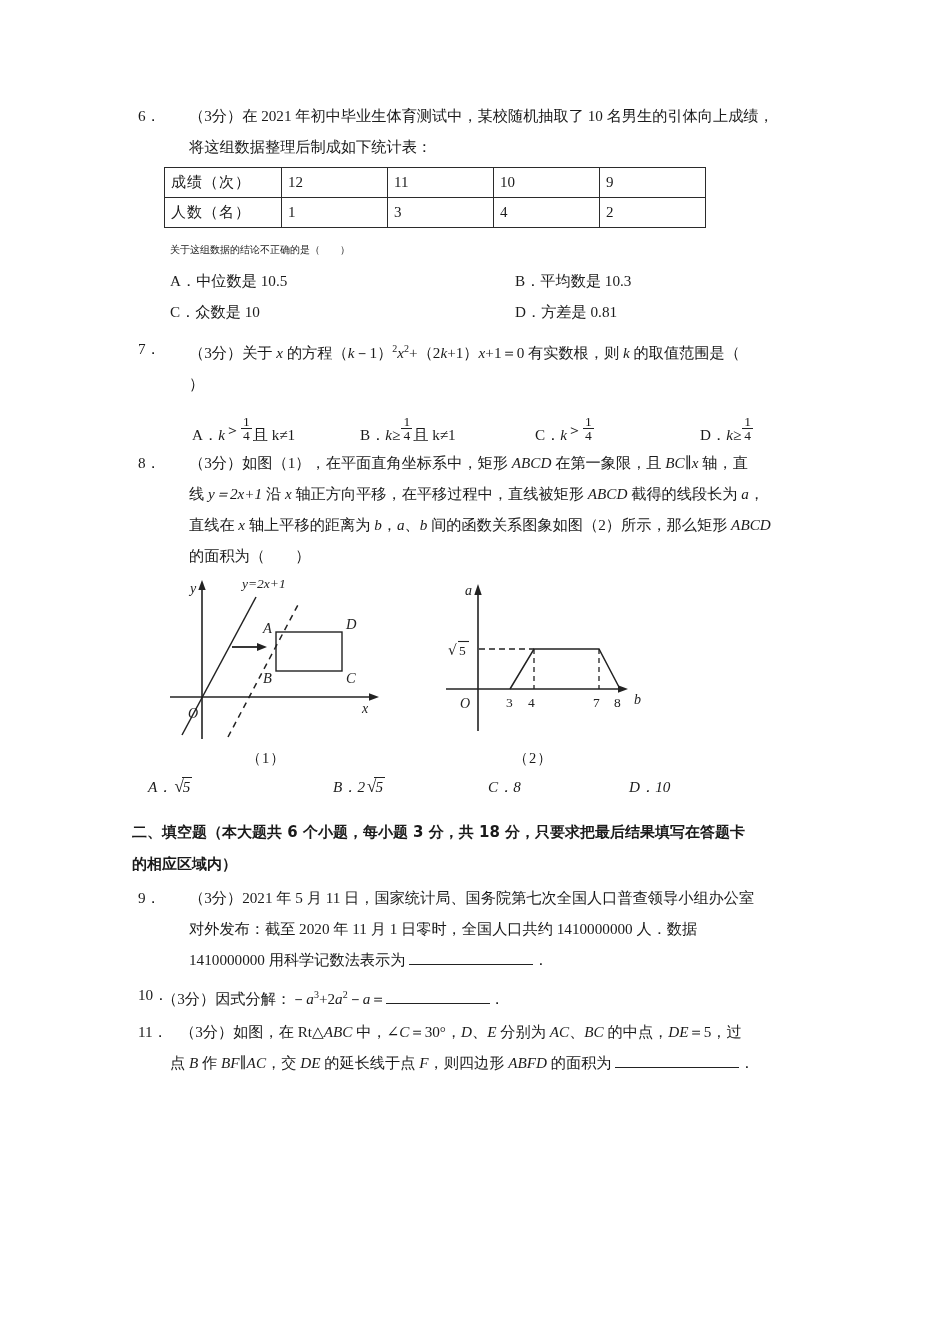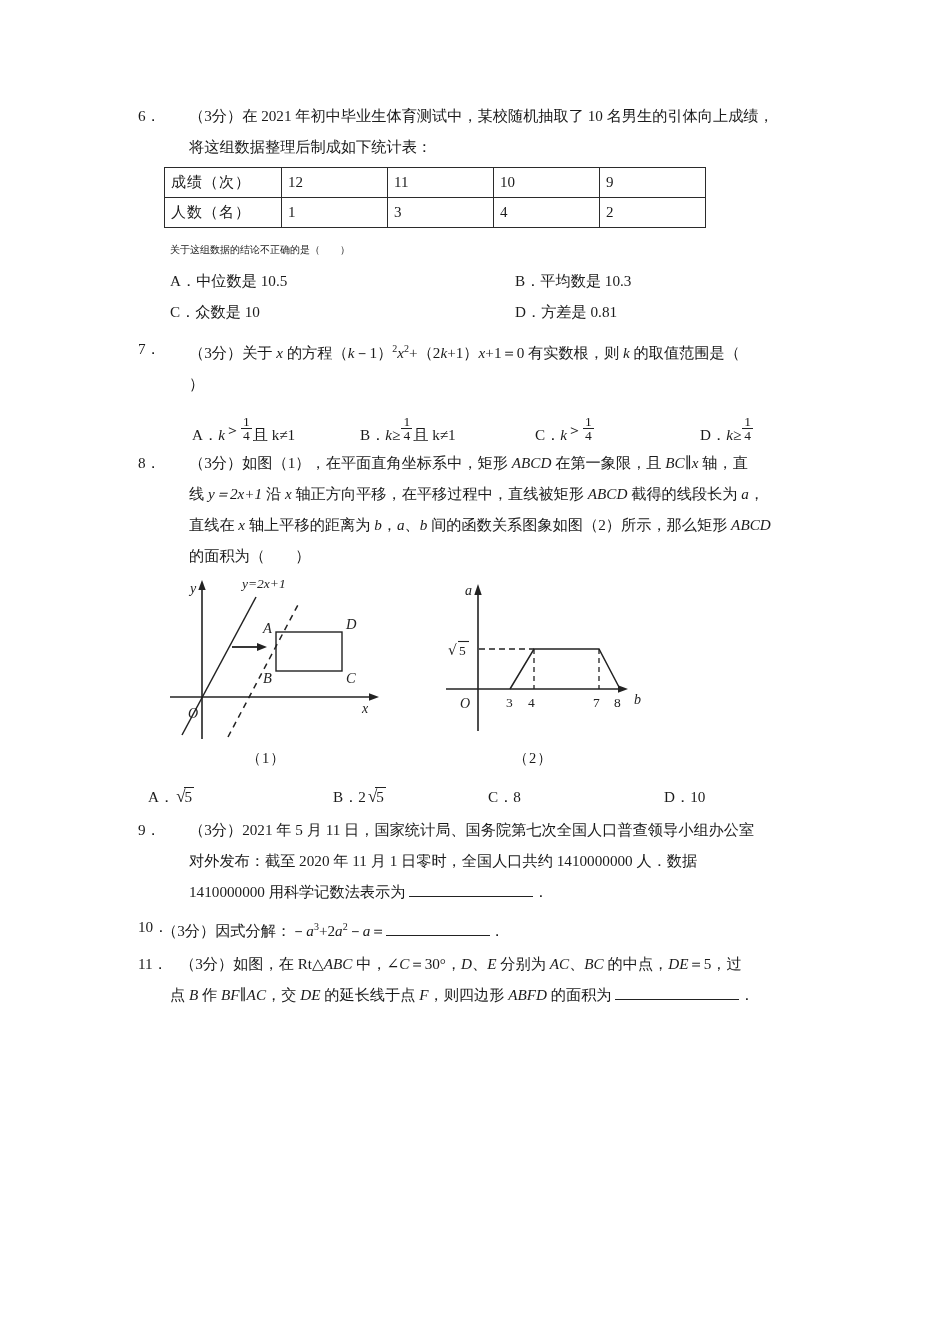--- a/index.html
+++ b/index.html
@@ -339,36 +339,40 @@
             </g>
             <text x="68" y="136" font-family="Liberation Serif, serif" font-size="13.5" fill="#222">3</text>
             <text x="90" y="136" font-family="Liberation Serif, serif" font-size="13.5" fill="#222">4</text>
             <text x="155" y="136" font-family="Liberation Serif, serif" font-size="13.5" fill="#222">7</text>
             <text x="176" y="136" font-family="Liberation Serif, serif" font-size="13.5" fill="#222">8</text>
           </svg>
           <div class="fig-caption" style="width:190px;">（2）</div>
         </div>
       </div>
 
-      <div class="choices" style="margin-left:0px;margin-top:10px;">
+      <div class="choices" style="margin-left:0px;margin-top:0;font-style:italic;">
         <span class="ch" style="left:10px;">
           <span>A．</span><span class="rad"><span class="sign">√</span><span class="body">5</span></span>
         </span>
         <span class="ch" style="left:195px;">
           <span>B．</span><span>2</span><span class="rad"><span class="sign">√</span><span class="body">5</span></span>
         </span>
         <span class="ch" style="left:350px;">
           <span>C．</span><span>8</span>
         </span>
-        <span class="ch" style="left:526px;">
+        <span class="ch" style="left:491px;">
           <span>D．</span><span>10</span>
         </span>
       </div>
     </div>
 
+    <div class="section-head">
+      <span>二、填空题（本大题共 6 个小题，每小题 3 分，共 18 分，只要求把最后结果填写在答题卡</span>
+      <span class="l2">的相应区域内）</span>
+    </div>
 
     <div class="q" style="margin-top:2px;">
       <span class="q-num">9．</span>
       <div class="q-body">
         <span class="q-line"><span>（3分）</span><span>2021 年 5 月 11 日，国家统计局、国务院第七次全国人口普查领导小组办公室</span></span>
         <span class="q-line">对外发布：截至 2020 年 11 月 1 日零时，全国人口共约 1410000000 人．数据</span>
         <span class="q-line"><span>1410000000 用科学记数法表示为 </span><span class="blank-line bl-lg"></span><span>．</span></span>
       </div>
     </div>
 

